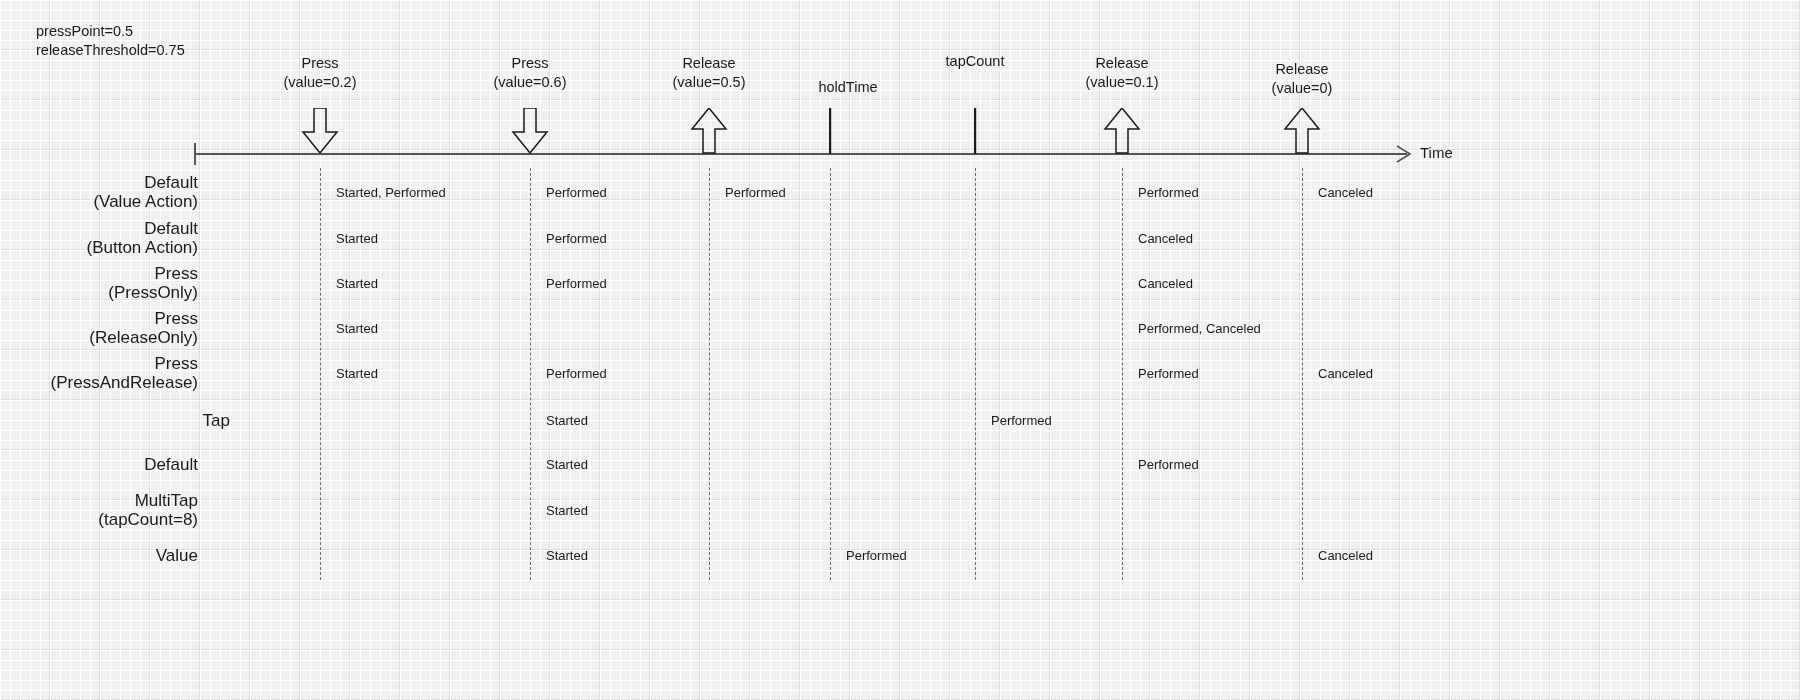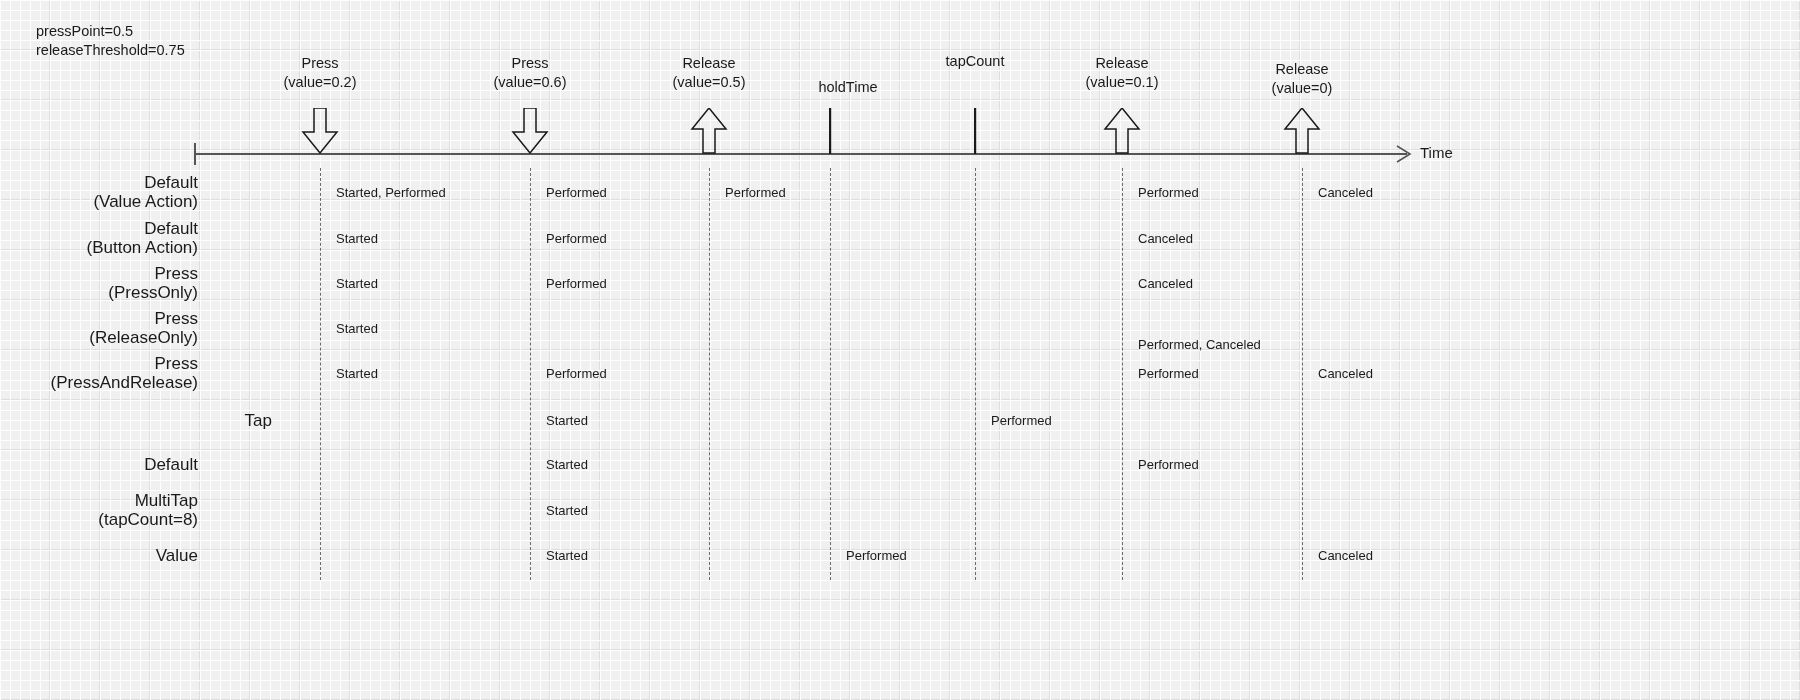--- a/index.html
+++ b/index.html
@@ -150,28 +150,28 @@
       <div class="cell" style="left: 546px; top: 238px;">Performed</div>
       <div class="cell" style="left: 1138px; top: 238px;">Canceled</div>
       <div class="row-label" style="right: 1602px; top: 283px;">Press
 (PressOnly)</div>
       <div class="cell" style="left: 336px; top: 283px;">Started</div>
       <div class="cell" style="left: 546px; top: 283px;">Performed</div>
       <div class="cell" style="left: 1138px; top: 283px;">Canceled</div>
       <div class="row-label" style="right: 1602px; top: 328px;">Press
 (ReleaseOnly)</div>
       <div class="cell" style="left: 336px; top: 328px;">Started</div>
-      <div class="cell" style="left: 1138px; top: 328px; margin-top: 16px;">Performed, Canceled</div>
+      <div class="cell" style="left: 1138px; top: 328px;">Performed, Canceled</div>
       <div class="row-label" style="right: 1602px; top: 373px;">Press
 (PressAndRelease)</div>
       <div class="cell" style="left: 336px; top: 373px;">Started</div>
       <div class="cell" style="left: 546px; top: 373px;">Performed</div>
       <div class="cell" style="left: 1138px; top: 373px;">Performed</div>
       <div class="cell" style="left: 1318px; top: 373px;">Canceled</div>
-      <div class="row-label" style="right: 1528px; top: 420px;">Tap</div>
+      <div class="row-label" style="right: 1570px; top: 420px;">Tap</div>
       <div class="cell" style="left: 546px; top: 420px;">Started</div>
       <div class="cell" style="left: 991px; top: 420px;">Performed</div>
       <div class="row-label" style="right: 1602px; top: 464px;">Default</div>
       <div class="cell" style="left: 546px; top: 464px;">Started</div>
       <div class="cell" style="left: 1138px; top: 464px;">Performed</div>
       <div class="row-label" style="right: 1602px; top: 510px;">MultiTap
 (tapCount=8)</div>
       <div class="cell" style="left: 546px; top: 510px;">Started</div>
       <div class="row-label" style="right: 1602px; top: 555px;">Value</div>
       <div class="cell" style="left: 546px; top: 555px;">Started</div>

